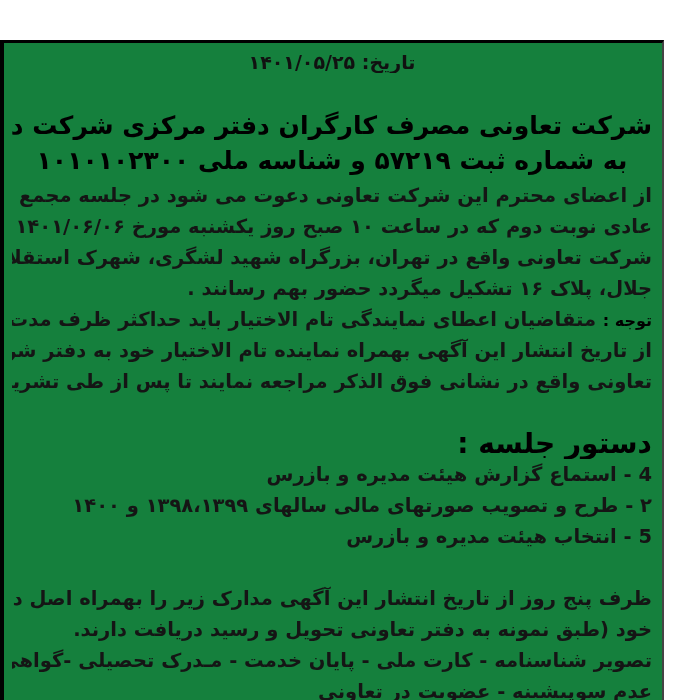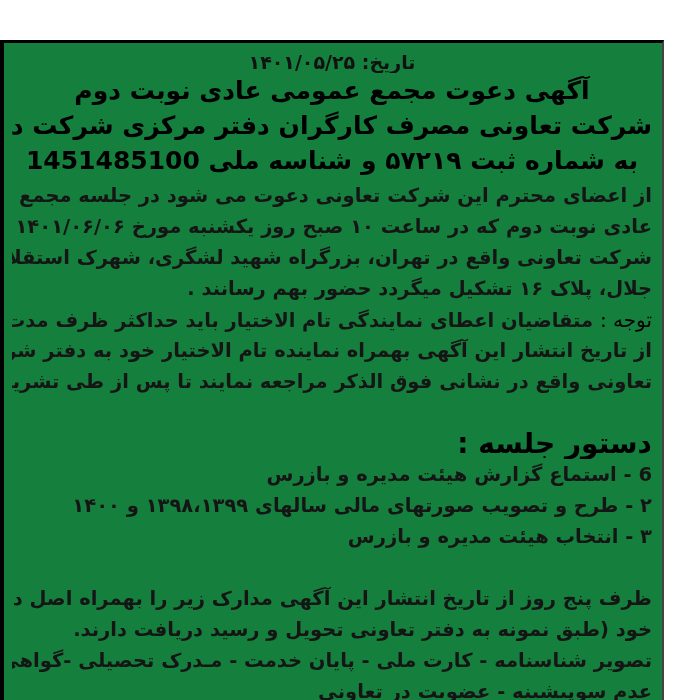--- a/index.html
+++ b/index.html
@@ -61,23 +61,23 @@
 
     .body-line {
       font-size: 19.5px;
       font-weight: bold;
       color: #151515;
       letter-spacing: -0.4px;
       height: 30px;
       line-height: 30px;
     }
     .heavy {
-      font-weight: normal;
+      font-weight: bold;
       color: #000;
-      font-size: 20px;
+      font-size: 16px;
     }
     .agenda-head {
       font-size: 28px;
       font-weight: bold;
       color: #000;
     }
     .sign {
       position: absolute;
       left: 18px;
       top: 662px;
@@ -95,38 +95,37 @@
 </head>
 <body>
 
 <div class="notice">
 
   <div class="line center date">
     <span>تاریخ:</span>
     <span>۱۴۰۱/۰۵/۲۵</span>
   </div>
 
-  <div class="line center title t1">آگهی دعوت مجمع عمومی عادی نوبت دوم</div>
   <div class="line center title t2">شرکت تعاونی مصرف کارگران دفتر مرکزی شرکت داروپخش</div>
-  <div class="line center title t3">به شماره ثبت ۵۷۲۱۹ و شناسه ملی 1451485100</div>
+  <div class="line center title t3">به شماره ثبت ۵۷۲۱۹ و شناسه ملی ۱۰۱۰۱۰۲۳۰۰</div>
 
   <div class="line justify body-line" style="top:138px">از اعضای محترم این شرکت تعاونی دعوت می شود در جلسه مجمع عمومی</div>
   <div class="line justify body-line" style="top:169px">عادی نوبت دوم که در ساعت ۱۰ صبح روز یکشنبه مورخ ۱۴۰۱/۰۶/۰۶ در محل</div>
   <div class="line justify body-line" style="top:200px">شرکت تعاونی واقع در تهران، بزرگراه شهید لشگری، شهرک استقلال، خیابان</div>
   <div class="line right body-line" style="top:231px">جلال، پلاک ۱۶ تشکیل میگردد حضور بهم رسانند .</div>
 
   <div class="line justify body-line" style="top:262px">
     <span class="heavy">توجه :</span><span> متقاضیان اعطای نمایندگی تام الاختیار باید حداکثر ظرف مدت ۱۰ روز</span>
   </div>
   <div class="line justify body-line" style="top:293px">از تاریخ انتشار این آگهی بهمراه نماینده تام الاختیار خود به دفتر شرکت</div>
   <div class="line justify body-line" style="top:324px">تعاونی واقع در نشانی فوق الذکر مراجعه نمایند تا پس از طی تشریفات مقرر</div>
 
   <div class="line right body-line agenda-head" style="top:386px">دستور جلسه :</div>
-  <div class="line right body-line" style="top:417px">6 - استماع گزارش هیئت مدیره و بازرس</div>
+  <div class="line right body-line" style="top:417px">4 - استماع گزارش هیئت مدیره و بازرس</div>
   <div class="line right body-line" style="top:448px">۲ - طرح و تصویب صورتهای مالی سالهای ۱۳۹۸،۱۳۹۹ و ۱۴۰۰</div>
-  <div class="line right body-line" style="top:479px">۳ - انتخاب هیئت مدیره و بازرس</div>
+  <div class="line right body-line" style="top:479px">5 - انتخاب هیئت مدیره و بازرس</div>
 
   <div class="line justify body-line" style="top:541px">ظرف پنج روز از تاریخ انتشار این آگهی مدارک زیر را بهمراه اصل درخواست</div>
   <div class="line justify body-line" style="top:603px">تصویر شناسنامه - کارت ملی - پایان خدمت - مـدرک تحصیلی -گواهی</div>
   <div class="line right body-line" style="top:572px">خود (طبق نمونه به دفتر تعاونی تحویل و رسید دریافت دارند.</div>
   <div class="line right body-line last-line" style="top:634px; width:360px;">عدم سوپیشینه - عضویت در تعاونی</div>
 
 </div>
 
 </body></html>

